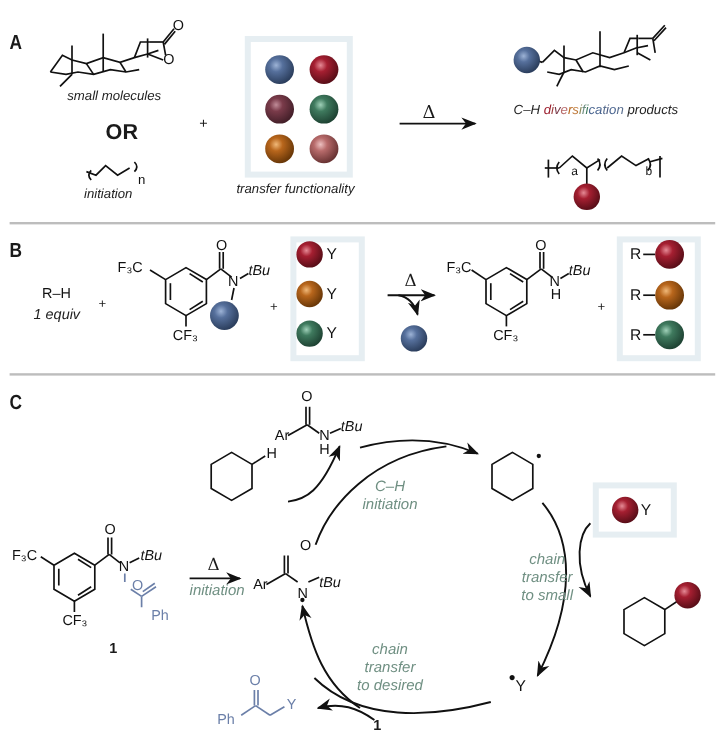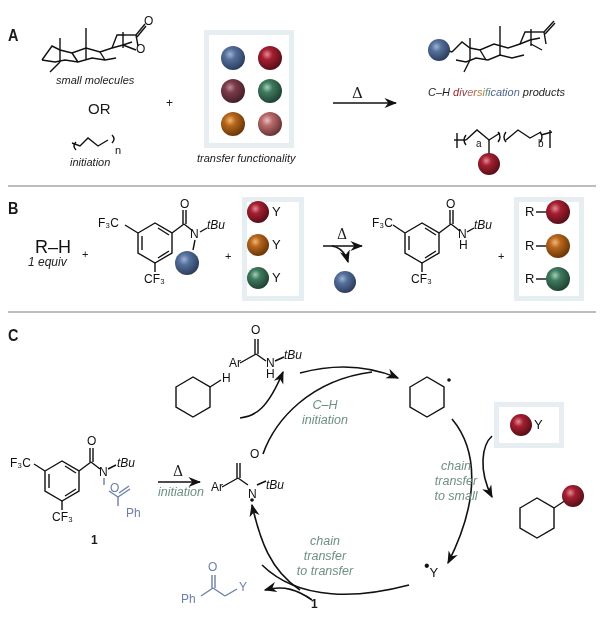--- a/index.html
+++ b/index.html
@@ -120,21 +120,21 @@
     <path class="ln" d="M540,132 q4,5 0,10"></path>
     <line class="ln" x1="550" y1="130" x2="550" y2="148"></line>
     <line class="ln" x1="541" y1="135" x2="552" y2="132"></line>
   </g>
   <circle cx="489" cy="164" r="11" fill="url(#gRed)"></circle>
 </svg>
 
 <div class="chem" style="left:144px;top:14px;font-size:12px;">O</div>
 <div class="chem" style="left:136px;top:42px;font-size:12px;">O</div>
 <div class="cap" style="left:56px;top:74px;">small molecules</div>
-<div class="abs" style="left:88px;top:100px;font-weight:normal;font-size:15px;">OR</div>
+<div class="abs" style="left:88px;top:100px;font-weight:bold;font-size:18px;">OR</div>
 <div class="chem" style="left:115px;top:144px;font-size:11px;">n</div>
 <div class="cap" style="left:70px;top:156px;">initiation</div>
 <div class="abs" style="left:166px;top:96px;font-size:12px;">+</div>
 
 <div class="boxhl" style="left:204px;top:30px;width:90px;height:118px;"></div>
 <svg width="600" height="200">
   <circle cx="233" cy="58" r="12" fill="url(#gBlue)"></circle>
   <circle cx="270" cy="58" r="12" fill="url(#gRed)"></circle>
   <circle cx="233" cy="91" r="12" fill="url(#gPlum)"></circle>
   <circle cx="270" cy="91" r="12" fill="url(#gGreen)"></circle>
@@ -144,21 +144,21 @@
 <div class="cap" style="left:197px;top:152px;">transfer functionality</div>
 <div class="abs" style="left:352px;top:84px;font-family:'DejaVu Serif',serif;font-size:15px;">Δ</div>
 
 <div class="cap" style="left:428px;top:86px;"><span>C–H </span><span id="divword"><span style="color: rgb(155, 28, 44);">d</span><span style="color: rgb(155, 58, 58);">i</span><span style="color: rgb(122, 59, 74);">v</span><span style="color: rgb(184, 107, 107);">e</span><span style="color: rgb(184, 102, 28);">r</span><span style="color: rgb(192, 122, 58);">s</span><span style="color: rgb(138, 138, 90);">i</span><span style="color: rgb(111, 143, 130);">f</span><span style="color: rgb(63, 122, 94);">i</span><span style="color: rgb(74, 101, 144);">c</span><span style="color: rgb(74, 101, 144);">a</span><span style="color: rgb(90, 111, 144);">t</span><span style="color: rgb(74, 90, 128);">i</span><span style="color: rgb(74, 101, 144);">o</span><span style="color: rgb(90, 111, 144);">n</span></span><span> products</span></div>
 <div class="chem" style="left:476px;top:138px;font-size:10px;">a</div>
 <div class="chem" style="left:538px;top:138px;font-size:10px;">b</div>
 
 <div class="divider" style="top:185px;"></div>
 
 <div class="panel-label" style="left:8px;top:199px;">B</div>
-<div class="chem" style="left:35px;top:237px;font-size:18px;">R–H</div>
+<div class="chem" style="left:35px;top:237px;font-size:12px;">R–H</div>
 <div class="cap" style="left:28px;top:255px;font-size:12px;">1 equiv</div>
 <div class="abs" style="left:82px;top:248px;font-size:11px;">+</div>
 
 <svg width="600" height="340">
 
   <g>
     <polygon class="ln" points="138,233 155,223 172,233 172,253 155,263 138,253"></polygon>
     <line class="ln" x1="142" y1="236" x2="142" y2="250"></line>
     <line class="ln" x1="158" y1="228" x2="169" y2="235"></line>
     <line class="ln" x1="158" y1="258" x2="169" y2="251"></line>
@@ -351,20 +351,20 @@
 <div class="boxhl" style="left:494px;top:402px;width:70px;height:46px;"></div>
 <svg width="600" height="617">
   <circle cx="521" cy="425" r="11" fill="url(#gRed)"></circle>
 </svg>
 <div class="chem" style="left:534px;top:417px;">Y</div>
 
 <div class="green" style="left:426px;top:459px;width:60px;"><span>chain</span><br><span>transfer</span><br><span>to small</span></div>
 
 <div class="boxhl" style="left:505px;top:482px;width:92px;height:68px;z-index:-1;"></div>
 
-<div class="green" style="left:285px;top:534px;width:80px;"><span>chain</span><br><span>transfer</span><br><span>to transfer</span></div>
+<div class="green" style="left:285px;top:534px;width:80px;"><span>chain</span><br><span>transfer</span><br><span>to desired</span></div>
 
 <div class="chem" style="left:424px;top:563px;font-size:13px;"><span style="font-size:16px;position:relative;top:-6px;">•</span><span>Y</span></div>
 
 <div class="chem blue" style="left:181px;top:592px;font-size:12px;">Ph</div>
 <div class="chem blue" style="left:208px;top:560px;font-size:12px;">O</div>
 <div class="chem blue" style="left:239px;top:580px;font-size:12px;">Y</div>
 <div class="abs" style="left:311px;top:597px;font-weight:bold;font-size:12px;">1</div>
 
 </body></html>

